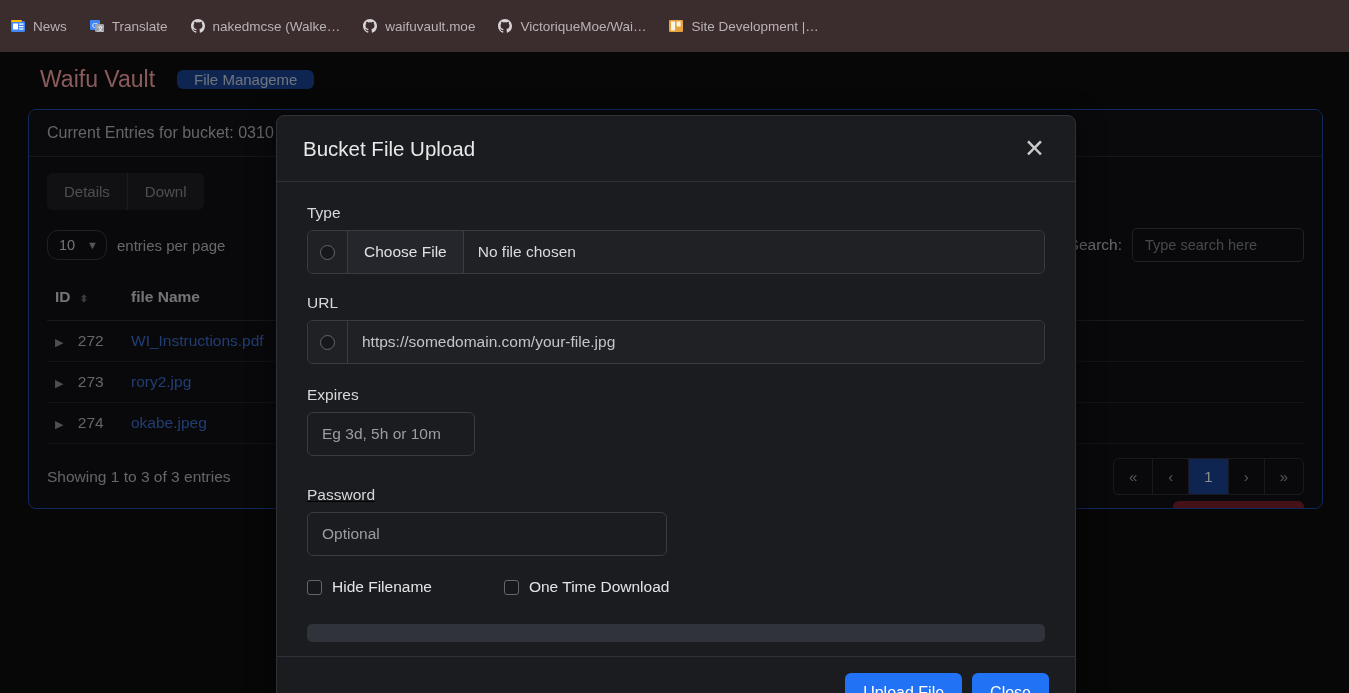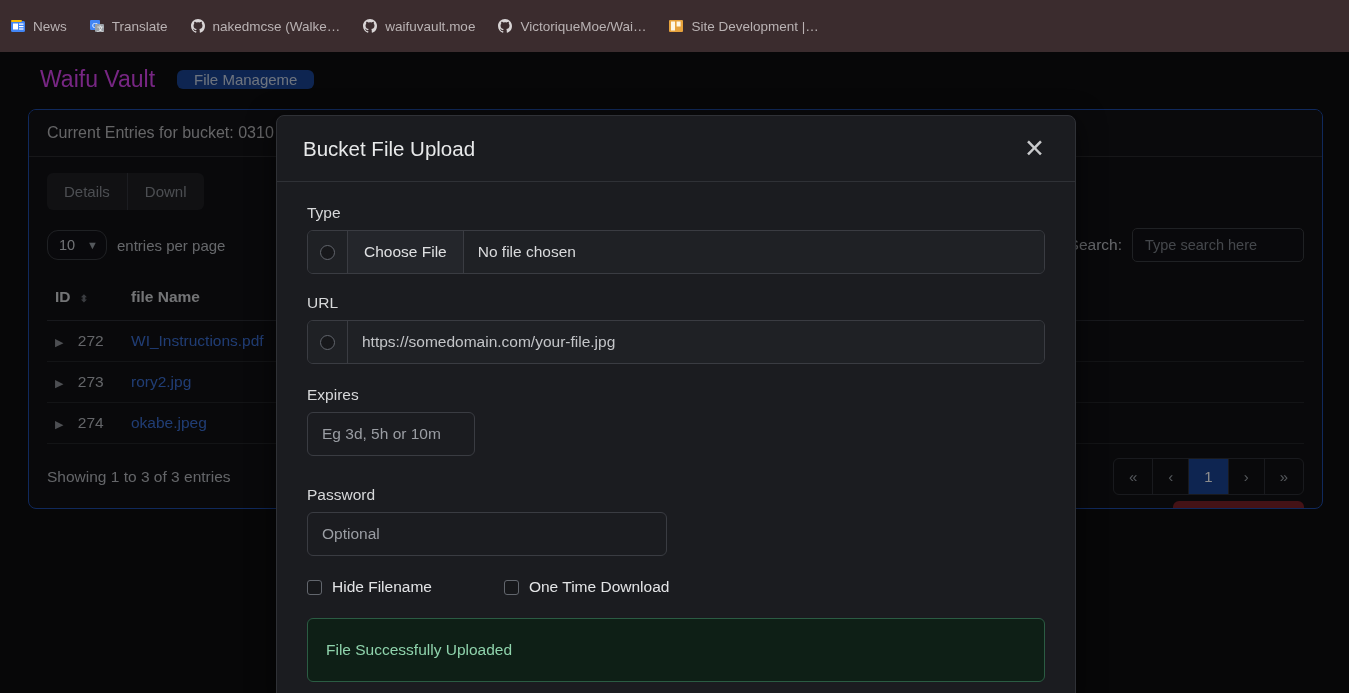--- a/index.html
+++ b/index.html
@@ -35,21 +35,21 @@
     height: 657px;
     background: #0d0d0f;
     overflow: hidden;
   }
 
   .navbar {
     display: flex; align-items: center;
     padding: 14px 40px 10px 40px;
     gap: 22px;
   }
-  .brand { color: #d946ef; font-size: 23px; }
+  .brand { color: #fca5a5; font-size: 23px; }
   .nav-tabs { display: flex; gap: 4px; }
   .nav-tab {
     padding: 1px 17px;
     border-radius: 6px;
     font-size: 15px;
     color: #9aa3ad;
     text-align: center;
   }
   .nav-tab.active { background: #1b4494; color: #c9d4e6; }
 
@@ -220,21 +220,21 @@
     padding: 12px 14px; display: flex; align-items: center;
   }
   .ig-url-input {
     flex: 1; background: #1f2125; border: none; outline: none;
     color: #d9dadc; font-size: 15.5px; padding: 12px 14px; font-family: inherit;
   }
   .ig-url-input::placeholder { color: #c3c5c8; }
 
   .two-col { display: flex; gap: 30px; margin-top: 22px; flex-direction: column; }
   .col-expires { width: 168px; }
-  .col-password { width: 360px; }
+  .col-password { width: 360px; text-decoration: underline; }
   .text-input {
     width: 100%; background: #1b1c20; border: 1px solid #3a3c42;
     border-radius: 6px; color: #d9dadc; font-size: 15.5px;
     padding: 12px 14px; font-family: inherit; outline: none;
   }
   .text-input::placeholder { color: #9a9da3; }
 
   .check-row { display: flex; gap: 72px; margin-top: 22px; align-items: center; }
   .check-item { display: flex; align-items: center; gap: 10px; color: #e3e4e6; font-size: 15.5px; }
   .checkbox {
@@ -456,21 +456,20 @@
         <label class="check-item">
           <span class="checkbox"></span>
           <span>Hide Filename</span>
         </label>
         <label class="check-item">
           <span class="checkbox"></span>
           <span>One Time Download</span>
         </label>
       </div>
 
-      <div class="alert-success">File Successfully Uploaded</div>
 
       <div class="progress">
         <div class="progress-bar" style="width: 0%;"></div>
       </div>
 
     </div>
 
     <div class="modal-footer">
       <button class="btn-primary">Upload File</button>
       <button class="btn-primary">Close</button>

